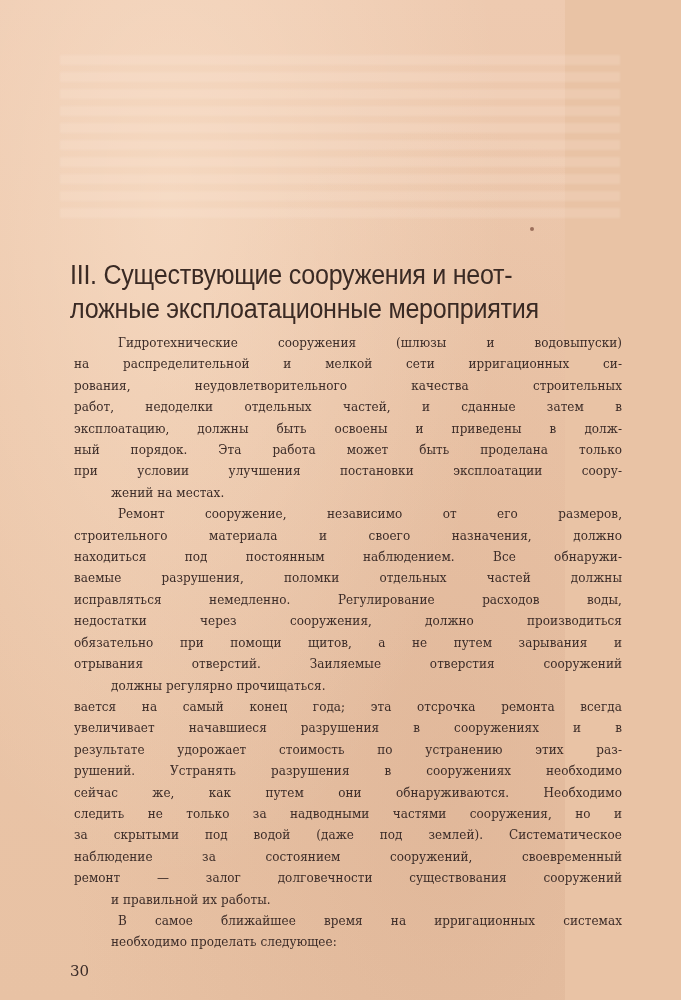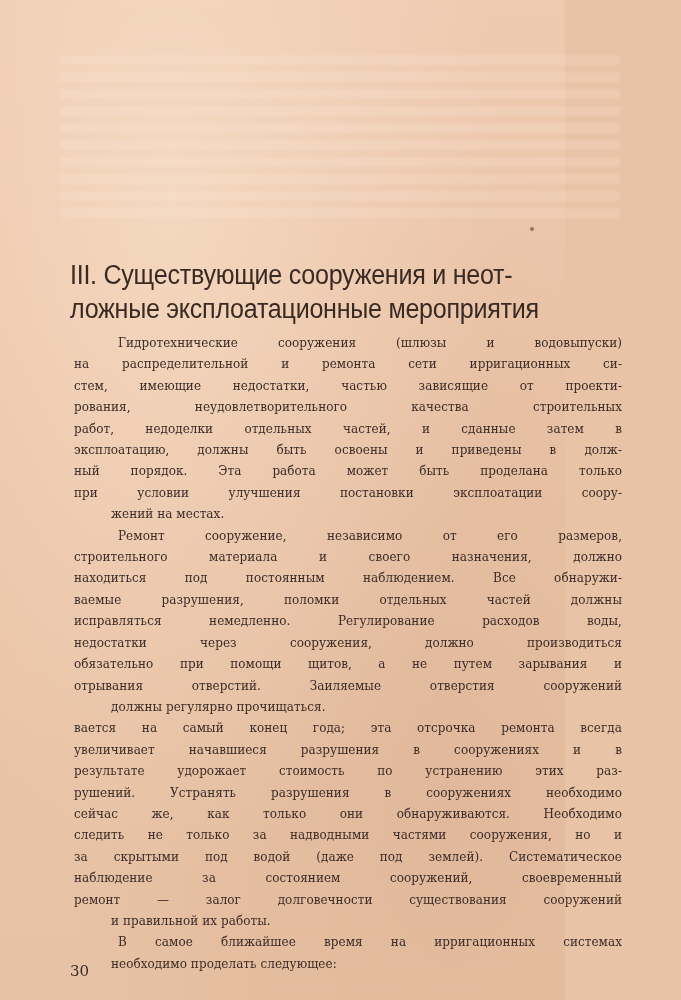--- a/index.html
+++ b/index.html
@@ -59,22 +59,21 @@
   <div class="speck" style="left:530px;top:227px;"></div>
 
   <h1 class="title" style="margin:0;font-weight:normal;">
     <span class="line">III. Существующие сооружения и неот-</span>
     <span class="line">ложные эксплоатационные мероприятия</span>
   </h1>
 
   <div class="body">
     <div>
       <span class="ln indent">Гидротехнические сооружения (шлюзы и водовыпуски)</span>
-      <span class="ln">на распределительной и ремонта сети ирригационных си-</span>
-      <span class="ln">стем, имеющие недостатки, частью зависящие от проекти-</span>
+      <span class="ln">на распределительной и мелкой сети ирригационных си-</span>
       <span class="ln">рования, неудовлетворительного качества строительных</span>
       <span class="ln">работ, недоделки отдельных частей, и сданные затем в</span>
       <span class="ln">эксплоатацию, должны быть освоены и приведены в долж-</span>
       <span class="ln">ный порядок. Эта работа может быть проделана только</span>
       <span class="ln">при условии улучшения постановки эксплоатации соору-</span>
       <span class="ln last">жений на местах.</span>
     </div>
     <div>
       <span class="ln indent">Ремонт сооружение, независимо от его размеров,</span>
       <span class="ln">строительного материала и своего назначения, должно</span>
@@ -84,21 +83,21 @@
       <span class="ln">недостатки через сооружения, должно производиться</span>
       <span class="ln">обязательно при помощи щитов, а не путем зарывания и</span>
       <span class="ln">отрывания отверстий. Заиляемые отверстия сооружений</span>
       <span class="ln last">должны регулярно прочищаться.</span>
     </div>
     <div>
       <span class="ln">вается на самый конец года; эта отсрочка ремонта всегда</span>
       <span class="ln">увеличивает начавшиеся разрушения в сооружениях и в</span>
       <span class="ln">результате удорожает стоимость по устранению этих раз-</span>
       <span class="ln">рушений. Устранять разрушения в сооружениях необходимо</span>
-      <span class="ln">сейчас же, как только они обнаруживаются. Необходимо</span>
+      <span class="ln">сейчас же, как путем они обнаруживаются. Необходимо</span>
       <span class="ln">следить не только за надводными частями сооружения, но и</span>
       <span class="ln">за скрытыми под водой (даже под землей). Систематическое</span>
       <span class="ln">наблюдение за состоянием сооружений, своевременный</span>
       <span class="ln">ремонт — залог долговечности существования сооружений</span>
       <span class="ln last">и правильной их работы.</span>
     </div>
     <div>
       <span class="ln indent">В самое ближайшее время на ирригационных системах</span>
       <span class="ln last">необходимо проделать следующее:</span>
     </div>

